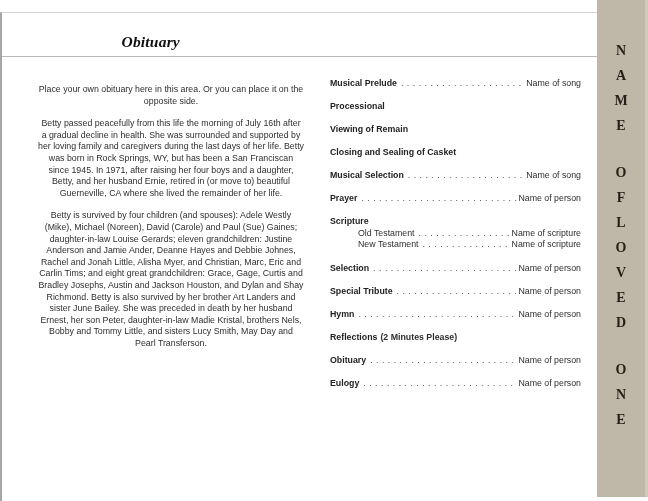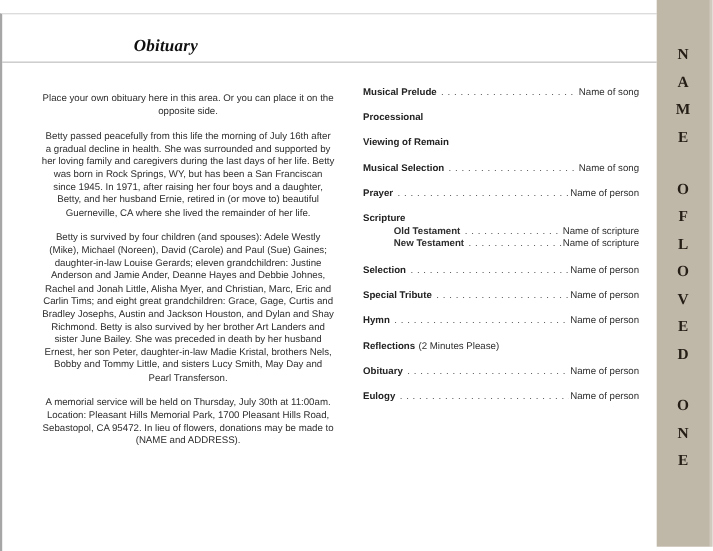--- a/index.html
+++ b/index.html
@@ -51,35 +51,35 @@
     width:279px; box-sizing:border-box;
     padding:21px 16px 0 12px;
     color:#2e2e2e;
   }
   .row {
     display:flex; align-items:baseline;
     font-size:8.8px;
     margin-bottom:13px;
   }
   .row .label { font-weight:bold; white-space:nowrap; color:#232323; }
-  .row .suffix { font-weight:normal; margin-left:3px; white-space:nowrap; }
+  .row .suffix { font-weight:bold; margin-left:3px; white-space:nowrap; }
   .dots {
     flex:1 1 auto; overflow:hidden; white-space:nowrap;
     color:#4a4a4a; margin:0 1px 0 4px;
     font-size:8.8px; letter-spacing:0.5px;
   }
   .value { white-space:nowrap; color:#2e2e2e;text-align:center; }
   .scripture-block .row { margin-bottom:2px; }
   .sub-rows { margin:0 0 12px 28px; }
   .sub-row {
     display:flex; align-items:baseline;
     font-size:8.8px; line-height:11.4px;
     margin:0;
   }
-  .sub-row .sublabel { font-weight:bold; white-space:nowrap;text-align:center; }
+  .sub-row .sublabel { font-weight:normal; white-space:nowrap;text-align:center; }
   .side-banner {
     position:absolute; right:0; top:0;
     width:51px; height:497px;
     box-sizing:border-box;
     padding-top:38px;
     display:flex; flex-direction:column; align-items:center;
     border-right:3px solid rgba(255,255,255,0.25);
   }
   .banner-letter {
     height:25px; line-height:25px;
@@ -96,33 +96,35 @@
     <div class="header">
       <div class="half">
         <span class="col-title">Obituary</span>
       </div>
     </div>
     <div class="body">
       <div class="left-col" id="obituary-paragraphs">
           <p>Place your own obituary here in this area. Or you can place it on the opposite side.</p>
           <p>Betty passed peacefully from this life the morning of July 16th after a gradual decline in health.  She was surrounded and supported by her loving family and caregivers during the last days of her life.  Betty was born in Rock Springs, WY, but has been a San Franciscan since 1945.  In 1971, after raising her four boys and a daughter, Betty, and her husband Ernie, retired in (or move to) beautiful Guerneville, CA where she lived the remainder of her life.</p>
           <p>Betty is survived by four children (and spouses): Adele Westly (Mike), Michael (Noreen), David (Carole) and Paul (Sue) Gaines;  daughter-in-law Louise Gerards;  eleven grandchildren: Justine Anderson and Jamie Ander, Deanne Hayes and Debbie Johnes, Rachel and Jonah Little, Alisha Myer, and Christian, Marc, Eric and Carlin Tims;  and eight great grandchildren: Grace, Gage, Curtis and Bradley Josephs, Austin and Jackson Houston, and Dylan and Shay Richmond.  Betty is also survived by her brother Art Landers and sister June Bailey.  She was preceded in death by her husband Ernest, her son Peter, daughter-in-law Madie Kristal, brothers Nels, Bobby and Tommy Little, and sisters Lucy Smith, May Day and Pearl Transferson.</p>
-          <p>A memorial service will be held on Thursday, July 30th at 11:00am.  Location:  Pleasant Hills Memorial Park, 1700 Pleasant Hills Road, Sebastopol, CA 95472.  In lieu of flowers, donations may be made to (NAME and ADDRESS).</p>
         </div>
       <div class="right-col" id="service-items">
           <div class="row">
             <span class="label">Musical Prelude</span>
             <span class="dots">. . . . . . . . . . . . . . . . . . . . . . . . . . . . . . . . . . . . . . . . . . . . . . . . . . . . . . . . . . . . . . . . . . . . . . </span>
             <span class="value">Name of song</span>
           </div>
           <div class="row">
             <span class="label">Processional</span>
           </div>
           <div class="row">
             <span class="label">Viewing of Remain</span>
+          </div>
+          <div class="row">
+            <span class="label">Closing and Sealing of Casket</span>
           </div>
           <div class="row">
             <span class="label">Musical Selection</span>
             <span class="dots">. . . . . . . . . . . . . . . . . . . . . . . . . . . . . . . . . . . . . . . . . . . . . . . . . . . . . . . . . . . . . . . . . . . . . . </span>
             <span class="value">Name of song</span>
           </div>
           <div class="row">
             <span class="label">Prayer</span>
             <span class="dots">. . . . . . . . . . . . . . . . . . . . . . . . . . . . . . . . . . . . . . . . . . . . . . . . . . . . . . . . . . . . . . . . . . . . . . </span>
             <span class="value">Name of person</span>

